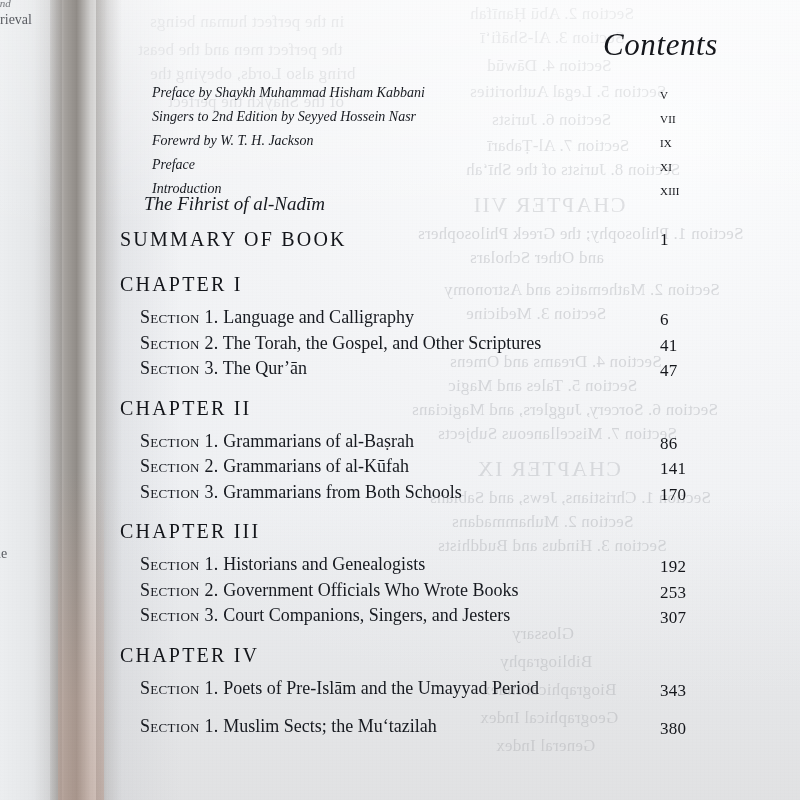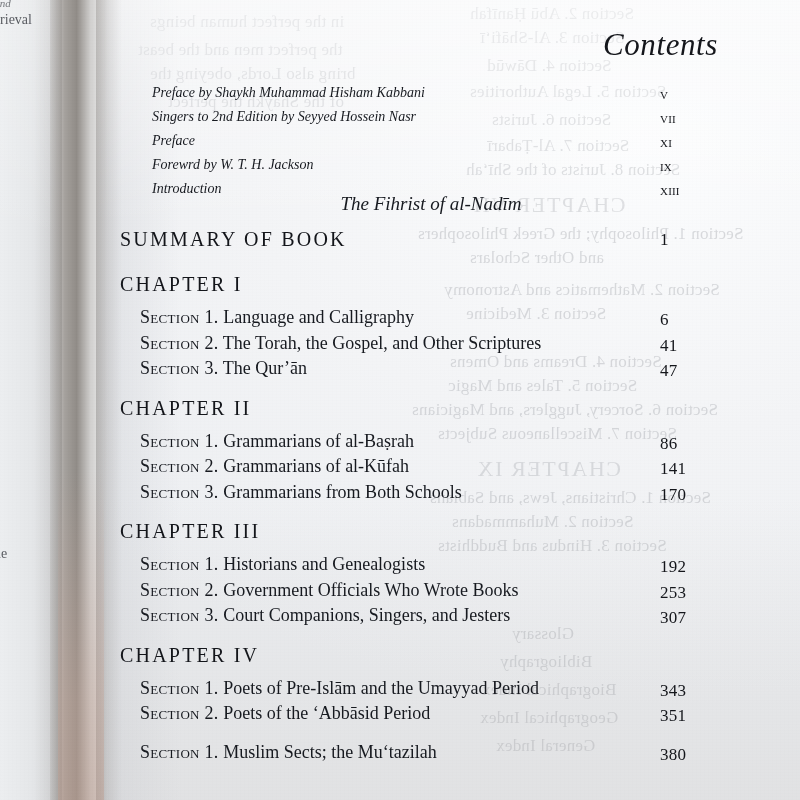--- a/index.html
+++ b/index.html
@@ -147,21 +147,20 @@
     font-variant: small-caps;
     letter-spacing: .4px;
     white-space: nowrap;
   }
   .pg-roman { font-size: 15.5px; letter-spacing: .2px; }
 
   .subtitle {
     position: absolute;
     left: 0; top: 193px;
     width: 600px;
-    text-align: center;
     font-style: italic;
     font-size: 19px;
     color: #171a20;
     text-indent: 26px;
   }
 
   
   .body-list {
     position: absolute;
     left: 0; top: 228px;
@@ -277,26 +276,26 @@
     <div class="front" id="front-matter">
         <div class="front-row">
           <span class="front-label">Preface by Shaykh Muhammad Hisham Kabbani</span>
           <span class="pg pg-roman">v</span>
         </div>
         <div class="front-row">
           <span class="front-label">Singers to 2nd Edition by  Seyyed Hossein Nasr</span>
           <span class="pg pg-roman">vii</span>
         </div>
         <div class="front-row">
+          <span class="front-label">Forewrd by W. T. H. Jackson</span>
+          <span class="pg pg-roman">ix</span>
+        </div>
+        <div class="front-row">
           <span class="front-label">Preface</span>
           <span class="pg pg-roman">xi</span>
-        </div>
-        <div class="front-row">
-          <span class="front-label">Forewrd by W. T. H. Jackson</span>
-          <span class="pg pg-roman">ix</span>
         </div>
         <div class="front-row">
           <span class="front-label">Introduction</span>
           <span class="pg pg-roman">xiii</span>
         </div>
       </div>
 
     <div class="subtitle">The Fihrist of al-Nadīm</div>
 
     <div class="body-list" id="body-list">
@@ -353,24 +352,20 @@
           <span class="pg-body">307</span>
         </div>
         <div class="gap-md"></div>
         <div class="chapter-row">
           <span class="chapter-label">CHAPTER IV</span>
         </div>
         <div class="section-row">
           <span class="section-label"><span class="section-no">Section 1.</span>  Poets of Pre-Islām and the Umayyad Period</span>
           <span class="pg-body">343</span>
         </div>
-        <div class="section-row">
-          <span class="section-label"><span class="section-no">Section 2.</span>  Poets of the ‘Abbāsid Period</span>
-          <span class="pg-body">351</span>
-        </div>
         <div class="gap-md"></div>
         <div class="section-row">
           <span class="section-label"><span class="section-no">Section 1.</span>  Muslim Sects; the Mu‘tazilah</span>
           <span class="pg-body">380</span>
         </div>
       </div>
   </div>
 
   <div class="grain"></div>
 </div>

